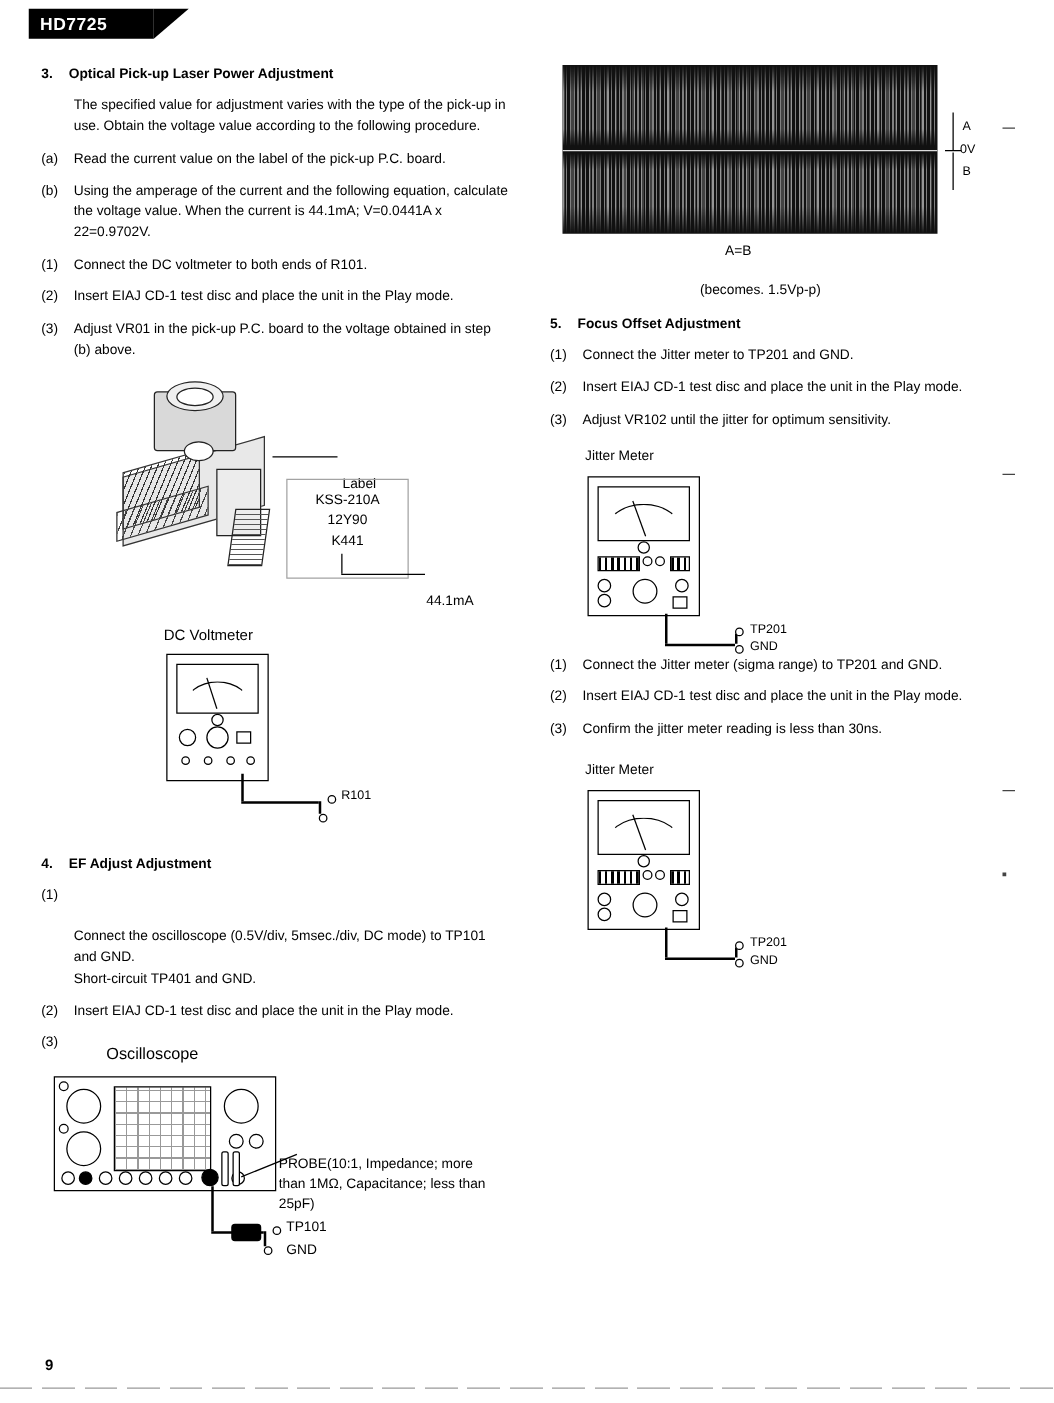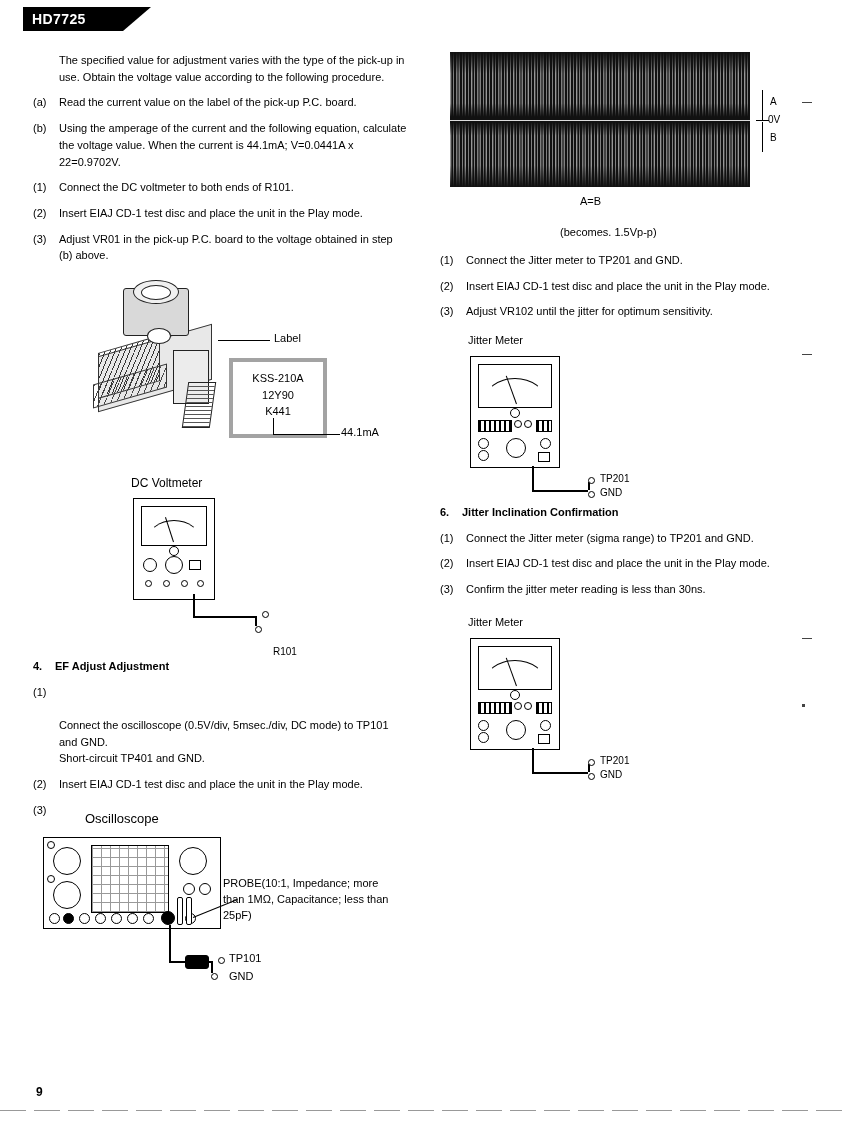--- a/index.html
+++ b/index.html
@@ -189,24 +189,25 @@
   .leader {
     position: absolute;
     background: #000;
   }
   .leader.h { height: 1px; }
   .leader.v { width: 1px; }
 
   .label-text {
     position: absolute;
     font-size: 11px;
+    margin-top: 24px;
   }
   .label-box {
     position: absolute;
-    border: 4px solid #a3a3a3;
+    border: 1px solid #a3a3a3;
     font-size: 11px;
     text-align: center;
     line-height: 1.5;
     padding-top: 8px;
     box-sizing: border-box;
   }
 
   
   .meter {
     position: absolute;
@@ -338,20 +339,23 @@
 <div class="page">
 
   <div class="header-tab">
     <div class="blk"></div>
     <div class="tri"></div>
     <div class="label">HD7725</div>
   </div>
 
   <div class="col-left">
 
+    <div class="sec-title">
+      <span class="num">3.</span><span>Optical Pick-up Laser Power Adjustment</span>
+    </div>
 
     <div class="plain">The specified value for adjustment varies with the type of the pick-up in use.  Obtain the voltage value according to the following procedure.</div>
 
     <div class="para">
       <span class="lbl">(a)</span>
       <span>Read the current value on the label of the pick-up P.C. board.</span>
     </div>
     <div class="para">
       <span class="lbl">(b)</span>
       <span>Using the amperage of the current and the following equation, calculate the voltage value.  When the current is 44.1mA; V=0.0441A x 22=0.9702V.</span>
@@ -412,21 +416,21 @@
       <div class="term-dot" style="left:112px; top:104px;"></div>
       <div class="term-dot" style="left:130px; top:104px;"></div>
       <div class="term-dot" style="left:148px; top:104px;"></div>
       <div class="term-dot" style="left:164px; top:104px;"></div>
 
       <div class="wire" style="left:160px; top:118px; height:22px;"></div>
       <div class="wire-h" style="left:160px; top:140px; width:62px;"></div>
       <div class="wire" style="left:222px; top:140px; height:10px;"></div>
       <div class="term-dot" style="left:229px; top:135px;"></div>
       <div class="term-dot" style="left:222px; top:150px;"></div>
-      <div class="term-lbl" style="left:240px; top:130px;margin-top:40px;">R101</div>
+      <div class="term-lbl" style="left:240px; top:130px;">R101</div>
     </div>
 
     <div class="sec-title" style="margin-top:8px;">
       <span class="num">4.</span><span>EF Adjust Adjustment</span>
     </div>
 
     <div class="para" style="white-space:pre-line;">
       <span class="lbl">(1)</span>
       <span>Connect the oscilloscope (0.5V/div, 5msec./div, DC mode) to TP101 and GND.
 Short-circuit TP401 and GND.</span>
@@ -498,20 +502,23 @@
       <div class="wf-scale" style="left:330px; top:44px;">A</div>
       <div class="wf-scale" style="left:328px; top:62px;">0V</div>
       <div class="wf-scale" style="left:330px; top:80px;">B</div>
 
       <div class="wf-scale" style="left:140px; top:143px; font-size:11px;">A=B</div>
       <div class="wf-scale" style="left:120px; top:174px; font-size:11px;">(becomes. 1.5Vp-p)</div>
 
       <div class="spot" style="left:362px; top:50px; width:10px; height:1px;"></div>
     </div>
 
+    <div class="sec-title">
+      <span class="num">5.</span><span>Focus Offset Adjustment</span>
+    </div>
     <div class="para">
       <span class="lbl">(1)</span>
       <span>Connect the Jitter meter to TP201 and GND.</span>
     </div>
     <div class="para">
       <span class="lbl">(2)</span>
       <span>Insert EIAJ CD-1 test disc and place the unit in the Play mode.</span>
     </div>
     <div class="para">
       <span class="lbl">(3)</span>
@@ -541,23 +548,20 @@
       <div class="wire" style="left:92px; top:132px; height:24px;"></div>
       <div class="wire-h" style="left:92px; top:156px; width:56px;"></div>
       <div class="wire" style="left:148px; top:148px; height:8px;"></div>
       <div class="term-dot" style="left:148px; top:143px;"></div>
       <div class="term-dot" style="left:148px; top:157px;"></div>
       <div class="term-lbl" style="left:160px; top:139px;">TP201</div>
       <div class="term-lbl" style="left:160px; top:153px;">GND</div>
       <div class="spot" style="left:362px; top:20px; width:10px; height:1px;"></div>
     </div>
 
-    <div class="sec-title" style="margin-top:6px;">
-      <span class="num">6.</span><span>Jitter Inclination Confirmation</span>
-    </div>
     <div class="para">
       <span class="lbl">(1)</span>
       <span>Connect the Jitter meter (sigma range) to TP201 and GND.</span>
     </div>
     <div class="para">
       <span class="lbl">(2)</span>
       <span>Insert EIAJ CD-1 test disc and place the unit in the Play mode.</span>
     </div>
     <div class="para">
       <span class="lbl">(3)</span>

